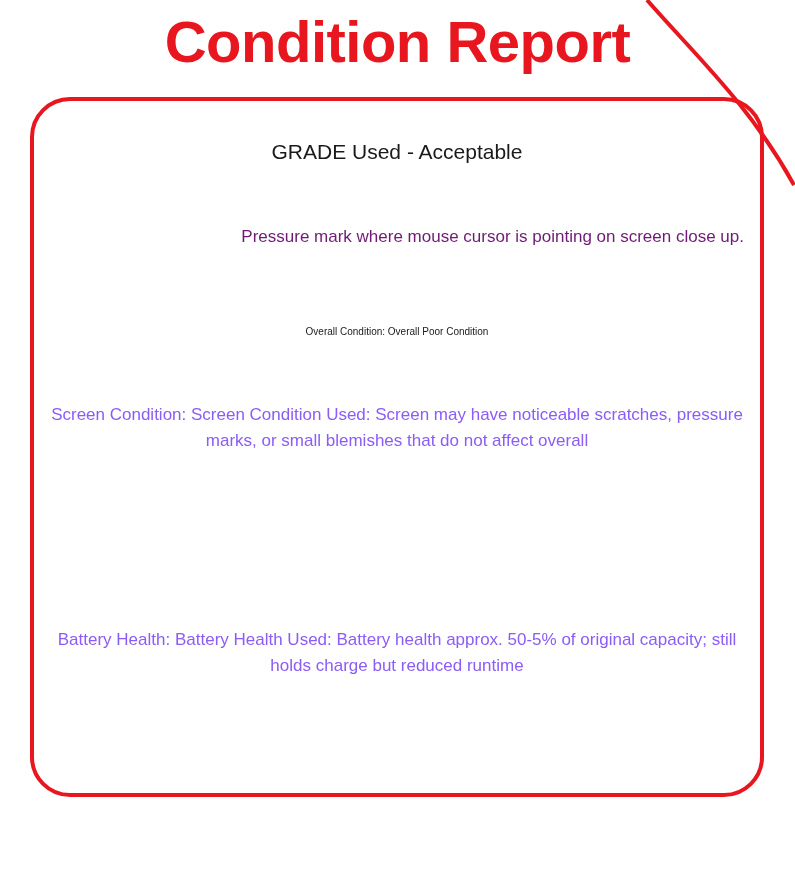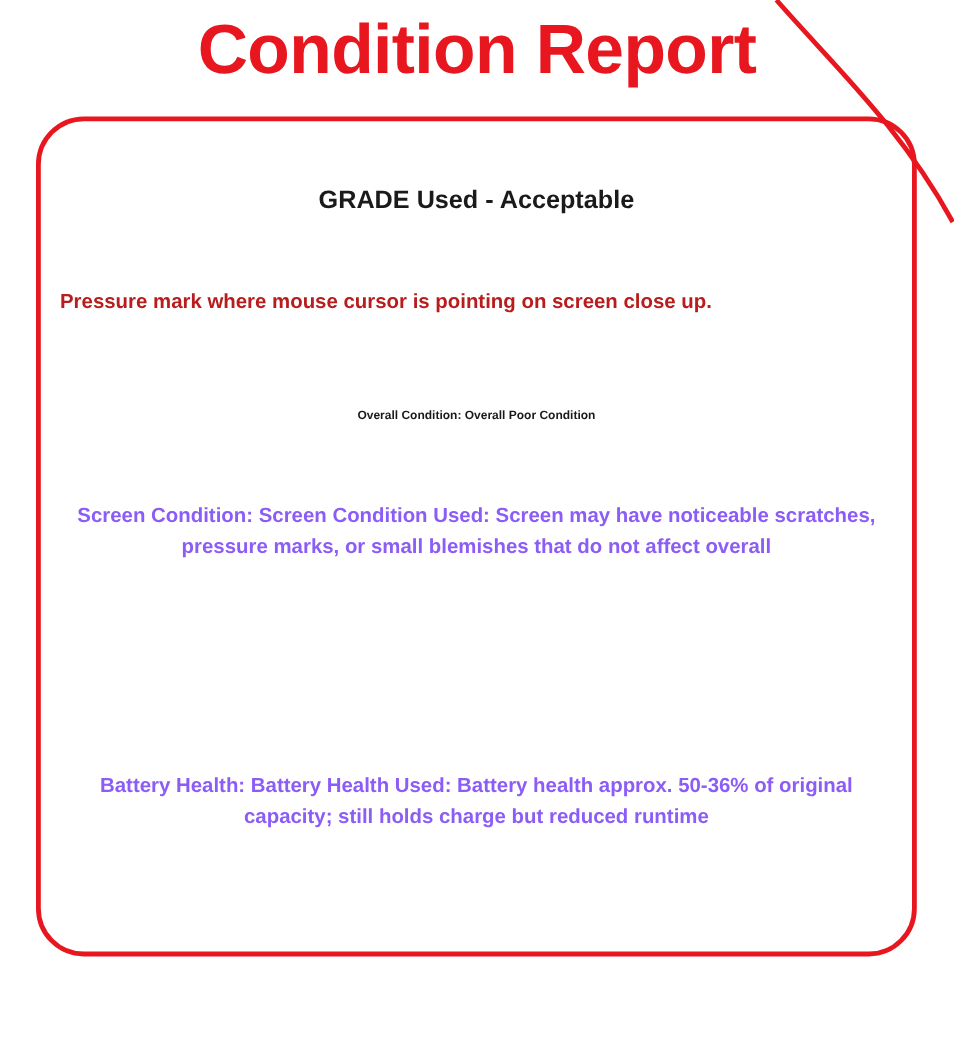--- a/index.html
+++ b/index.html
@@ -60,46 +60,45 @@
     top: 0px;
     width: 195px;
     height: 210px;
     pointer-events: none;
   }
 
   
   .content {
     position: absolute;
     left: 50px;
-    top: 112px;
+    top: 97px;
     width: 694px;
     height: 700px;
     box-sizing: border-box;
     padding: 0;
-    font-weight: bold;
   }
 
   .grade {
     position: absolute;
     left: 0;
     top: 43px;
     width: 694px;
     text-align: center;
     font-size: 21px;
     color: #1a1a1a;
   }
 
   .note {
     position: absolute;
     left: 0;
     top: 130px;
     width: 694px;
-    text-align: left;
+    text-align: right;
     font-size: 17px;
-    color: #b91c1c;
+    color: #701a75;
   }
 
   .overall {
     position: absolute;
     left: 0;
     top: 229px;
     width: 694px;
     text-align: center;
     font-size: 10px;
     color: #1a1a1a;
@@ -137,16 +136,16 @@
     <div class="grade">GRADE Used - Acceptable</div>
 
     <div class="note">Pressure mark where mouse cursor is pointing on screen close up.</div>
 
     <div class="overall">Overall Condition: Overall Poor Condition</div>
 
     <div class="block block-screen">Screen Condition: Screen Condition Used: Screen may have noticeable scratches, pressure marks, or small blemishes that do not affect overall</div>
 
 
 
-    <div class="block block-battery">Battery Health: Battery Health Used: Battery health approx. 50-36% of original capacity; still holds charge but reduced runtime</div>
+    <div class="block block-battery">Battery Health: Battery Health Used: Battery health approx. 50-5% of original capacity; still holds charge but reduced runtime</div>
 
   </div>
 </div>
 
 </body></html>

